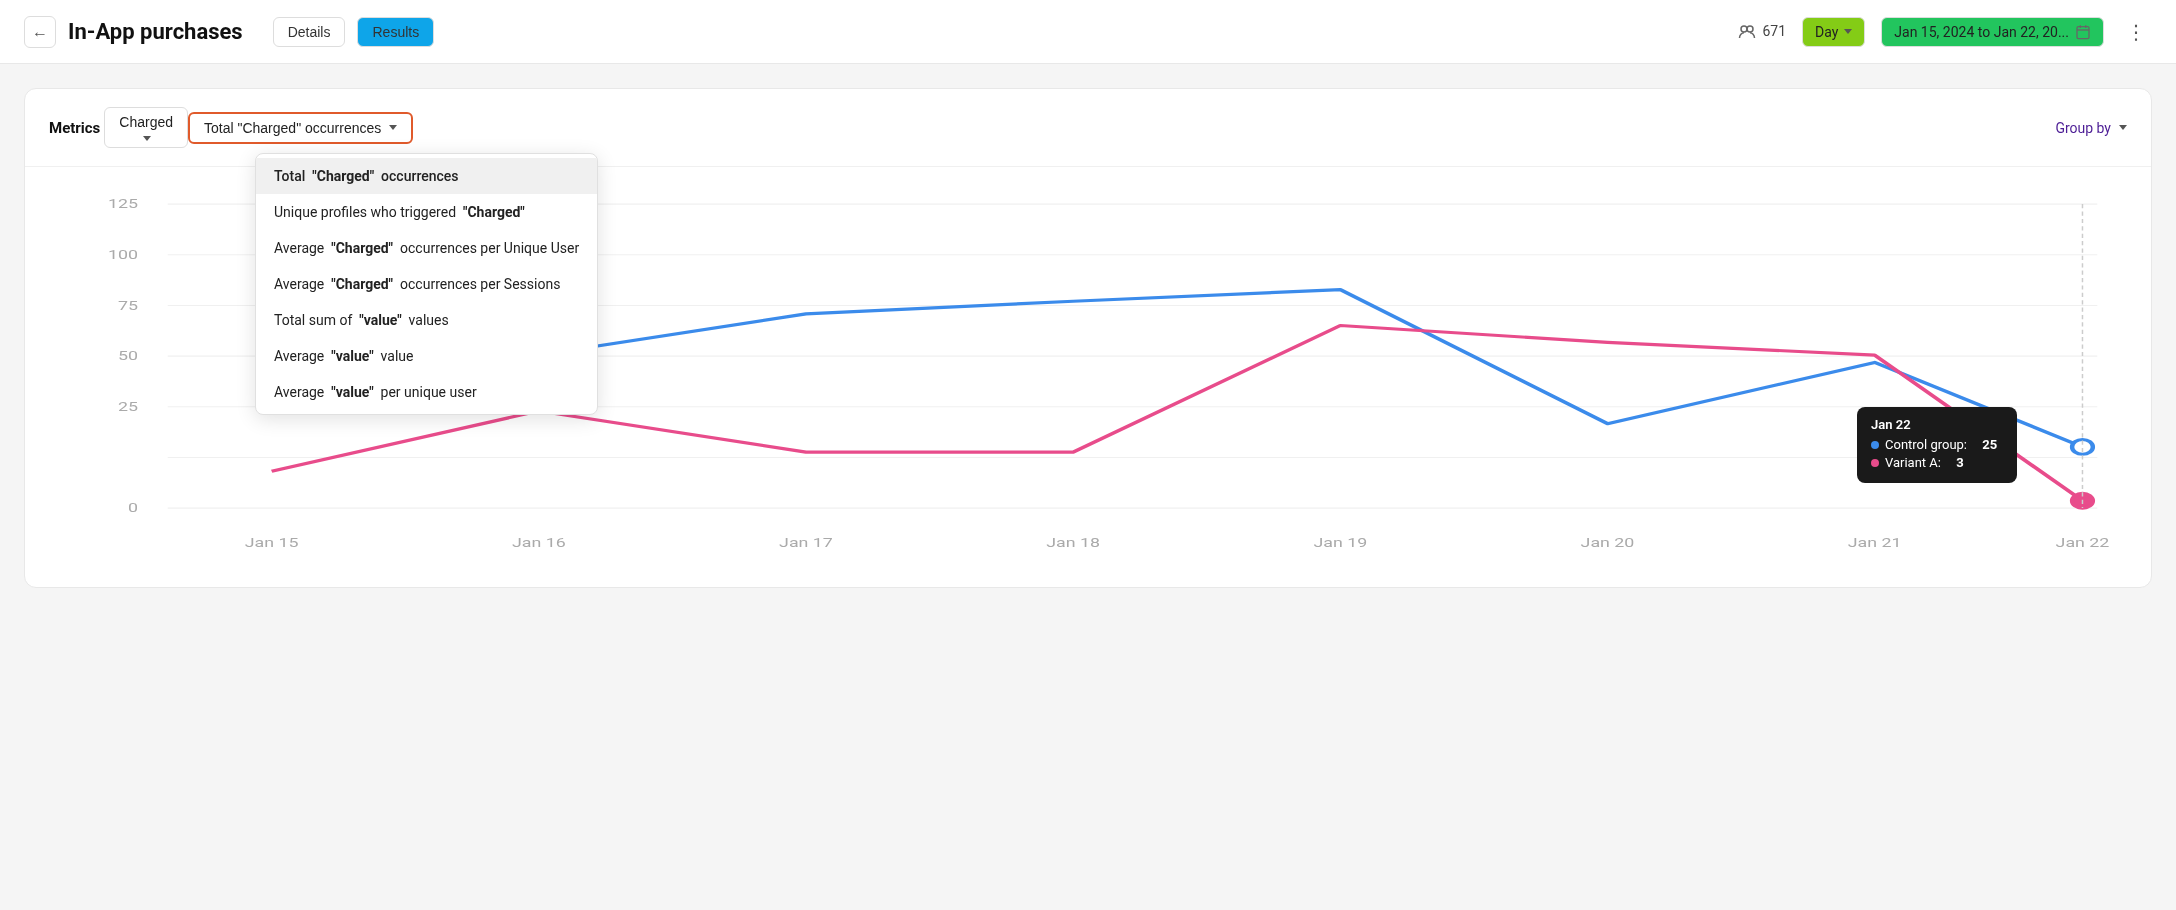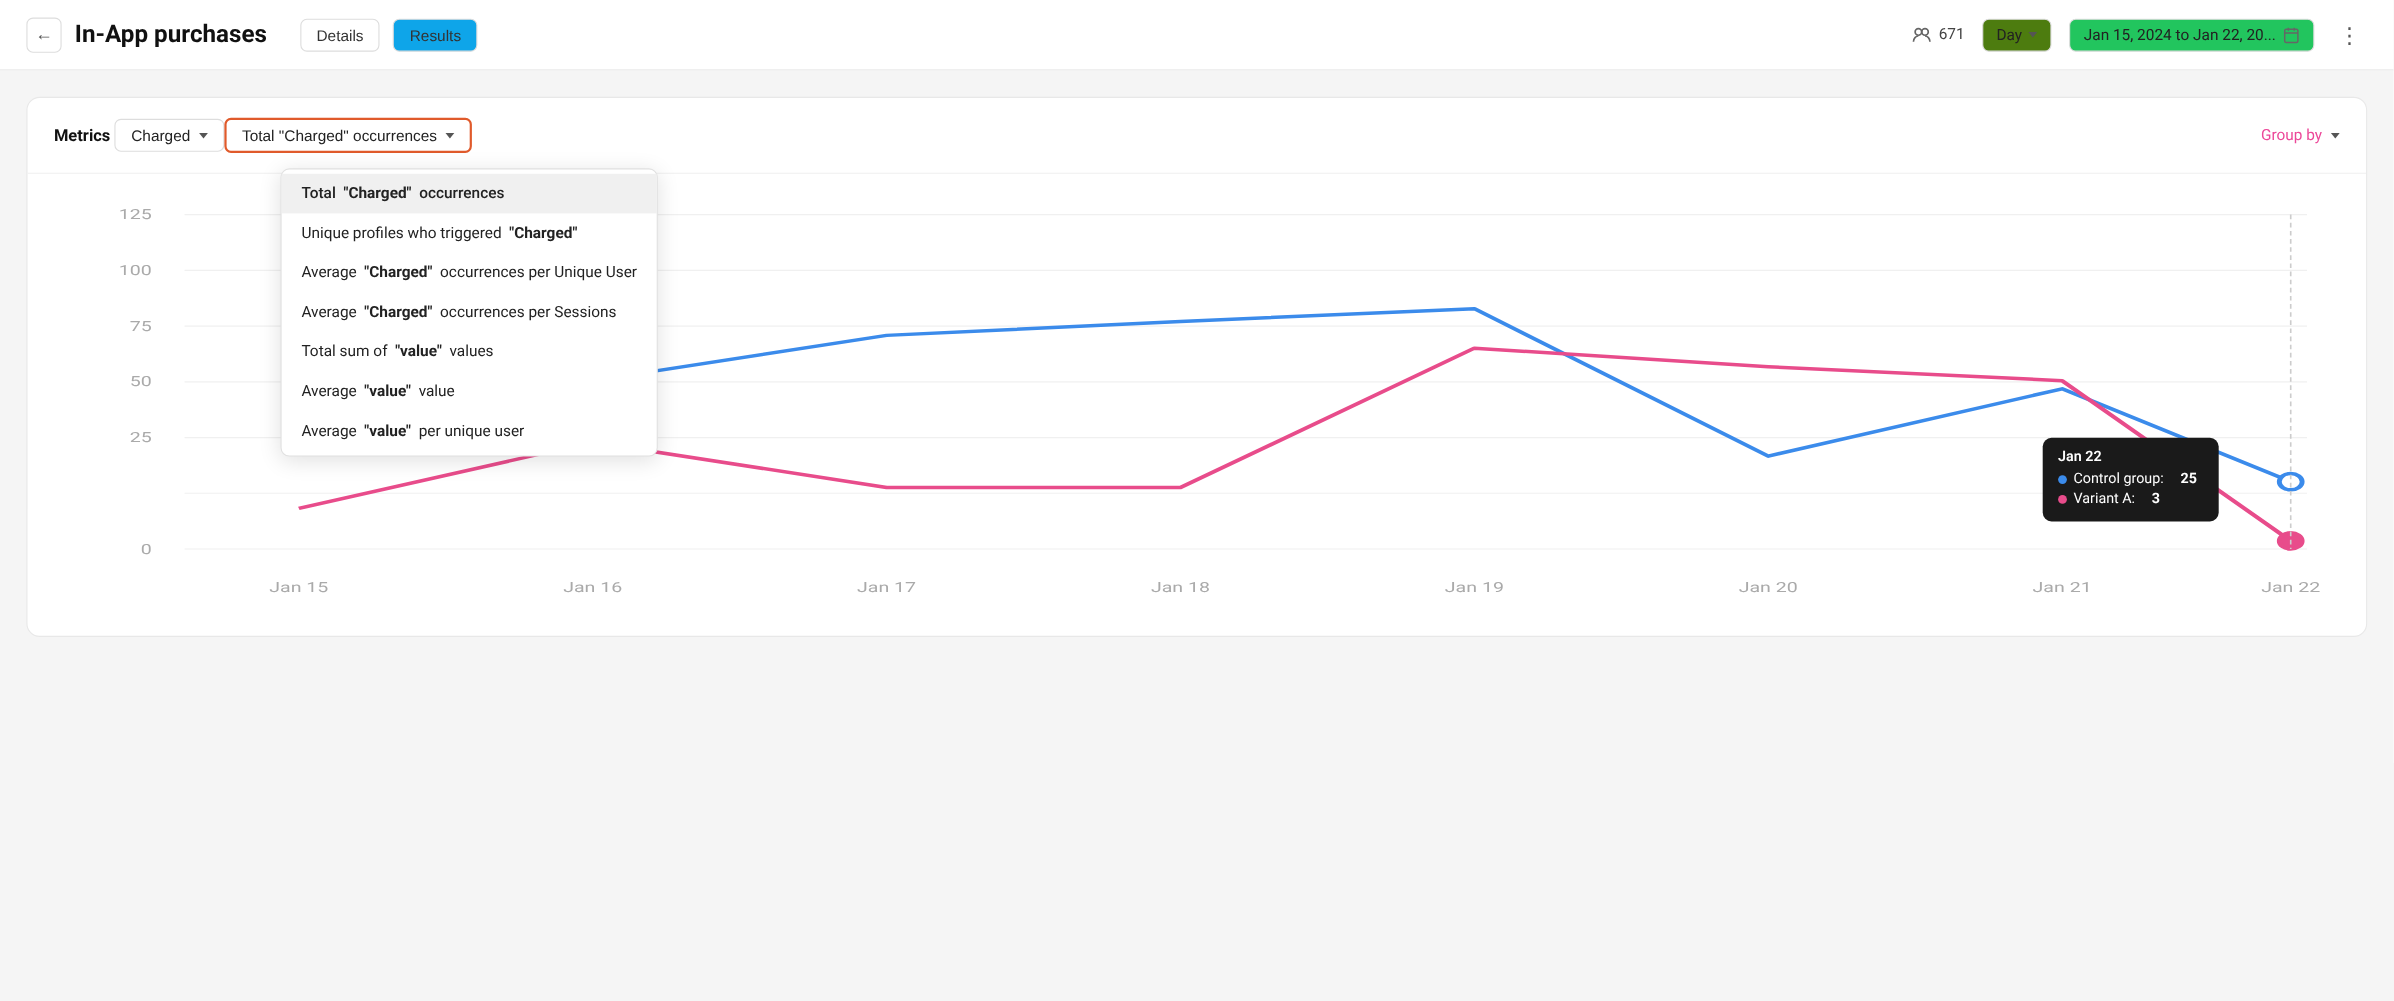--- a/index.html
+++ b/index.html
@@ -58,21 +58,21 @@
       color: #444;
       font-size: 14px;
     }
     .day-selector {
       display: flex;
       align-items: center;
       gap: 4px;
       border: 1px solid #ddd;
       border-radius: 6px;
       padding: 6px 12px;
-      background: #4d7c0f;
+      background: #84cc16;
       cursor: pointer;
       font-size: 14px;
     }
     .date-range {
       display: flex;
       align-items: center;
       gap: 6px;
       border: 1px solid #ddd;
       border-radius: 6px;
       padding: 6px 12px;
@@ -114,41 +114,42 @@
       display: flex;
       align-items: center;
       gap: 6px;
       border: 1px solid #ddd;
       border-radius: 6px;
       padding: 6px 14px;
       background: #fff;
       cursor: pointer;
       font-size: 14px;
       color: #222;
+      flex-direction: column;
     }
     .metric-selected-btn {
       display: flex;
       align-items: center;
       gap: 6px;
       border: 2px solid #e05a2b;
       border-radius: 6px;
       padding: 6px 14px;
       background: #fff;
       cursor: pointer;
       font-size: 14px;
       color: #222;
       position: relative;
     }
     .group-by-right {
       margin-left: auto;
       display: flex;
       align-items: center;
       gap: 6px;
       font-size: 14px;
-      color: #ec4899;
+      color: #4c1d95;
       cursor: pointer;
     }
     .chart-area {
       padding: 16px 24px 24px 24px;
       position: relative;
     }
     .legend {
       display: flex;
       justify-content: flex-end;
       gap: 20px;

